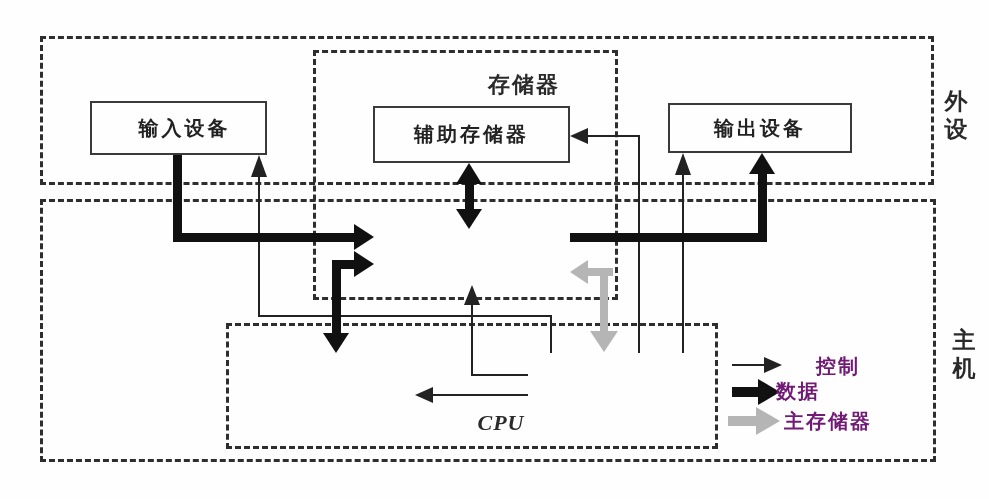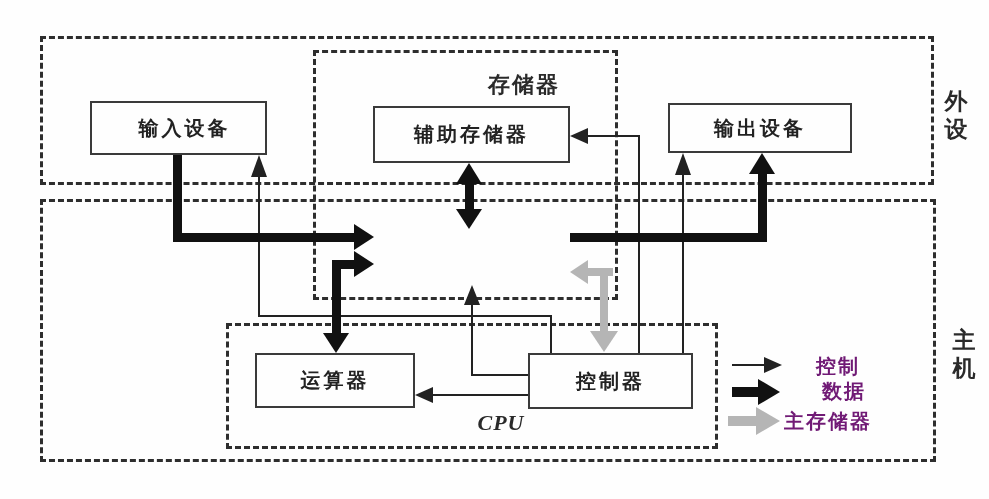--- a/index.html
+++ b/index.html
@@ -108,39 +108,33 @@
 
   <div class="box" style="left:90px; top:101px; width:177px; height:54px;padding-left:12px;">
     <span>输入设备</span>
   </div>
   <div class="box" style="left:668px; top:103px; width:184px; height:50px;">
     <span>输出设备</span>
   </div>
   <div class="box" style="left:373px; top:106px; width:197px; height:57px;">
     <span>辅助存储器</span>
   </div>
-  <div class="box" style="left:255px; top:353px; width:160px; height:55px;">
-    <span>运算器</span>
-  </div>
-  <div class="box" style="left:528px; top:353px; width:165px; height:56px;">
-    <span>控制器</span>
-  </div>
 
   <div class="rlabel" style="left:428px; top:70px; width:100px; text-align:center; font-size:22px;">存储器</div>
   <div class="rlabel" style="left:425px; top:410px; width:60px; text-align:center; font-size:22px; font-family:'Liberation Serif', serif; letter-spacing:1px;font-style:italic;">CPU</div>
   <div class="vlabel" style="left:942px; top:88px;text-align:center;">外设</div>
   <div class="vlabel" style="left:950px; top:327px;">主机</div>
 
   <div>
     <div class="thin" style="left:732px; top:364px; width:32px; height:2px;"></div>
     <div class="tri t-right-thin" style="left:764px; top:357px;"></div>
     <div class="legend-label" style="left:816px; top:353px;">控制</div>
 
     <div class="thick" style="left:732px; top:387px; width:26px; height:10px;"></div>
     <div class="tri t-right-thick" style="left:758px; top:379px; border-left-width:22px;"></div>
-    <div class="legend-label" style="left:822px; top:378px;text-align:center;">数据</div>
+    <div class="legend-label" style="left:776px; top:378px;text-align:center;">数据</div>
 
     <div class="gray" style="left:728px; top:416px; width:28px; height:10px;"></div>
     <div class="tri t-right-gray" style="left:756px; top:407px;"></div>
     <div class="legend-label" style="left:784px; top:408px;">主存储器</div>
   </div>
 
 </div>
 
 </body></html>

